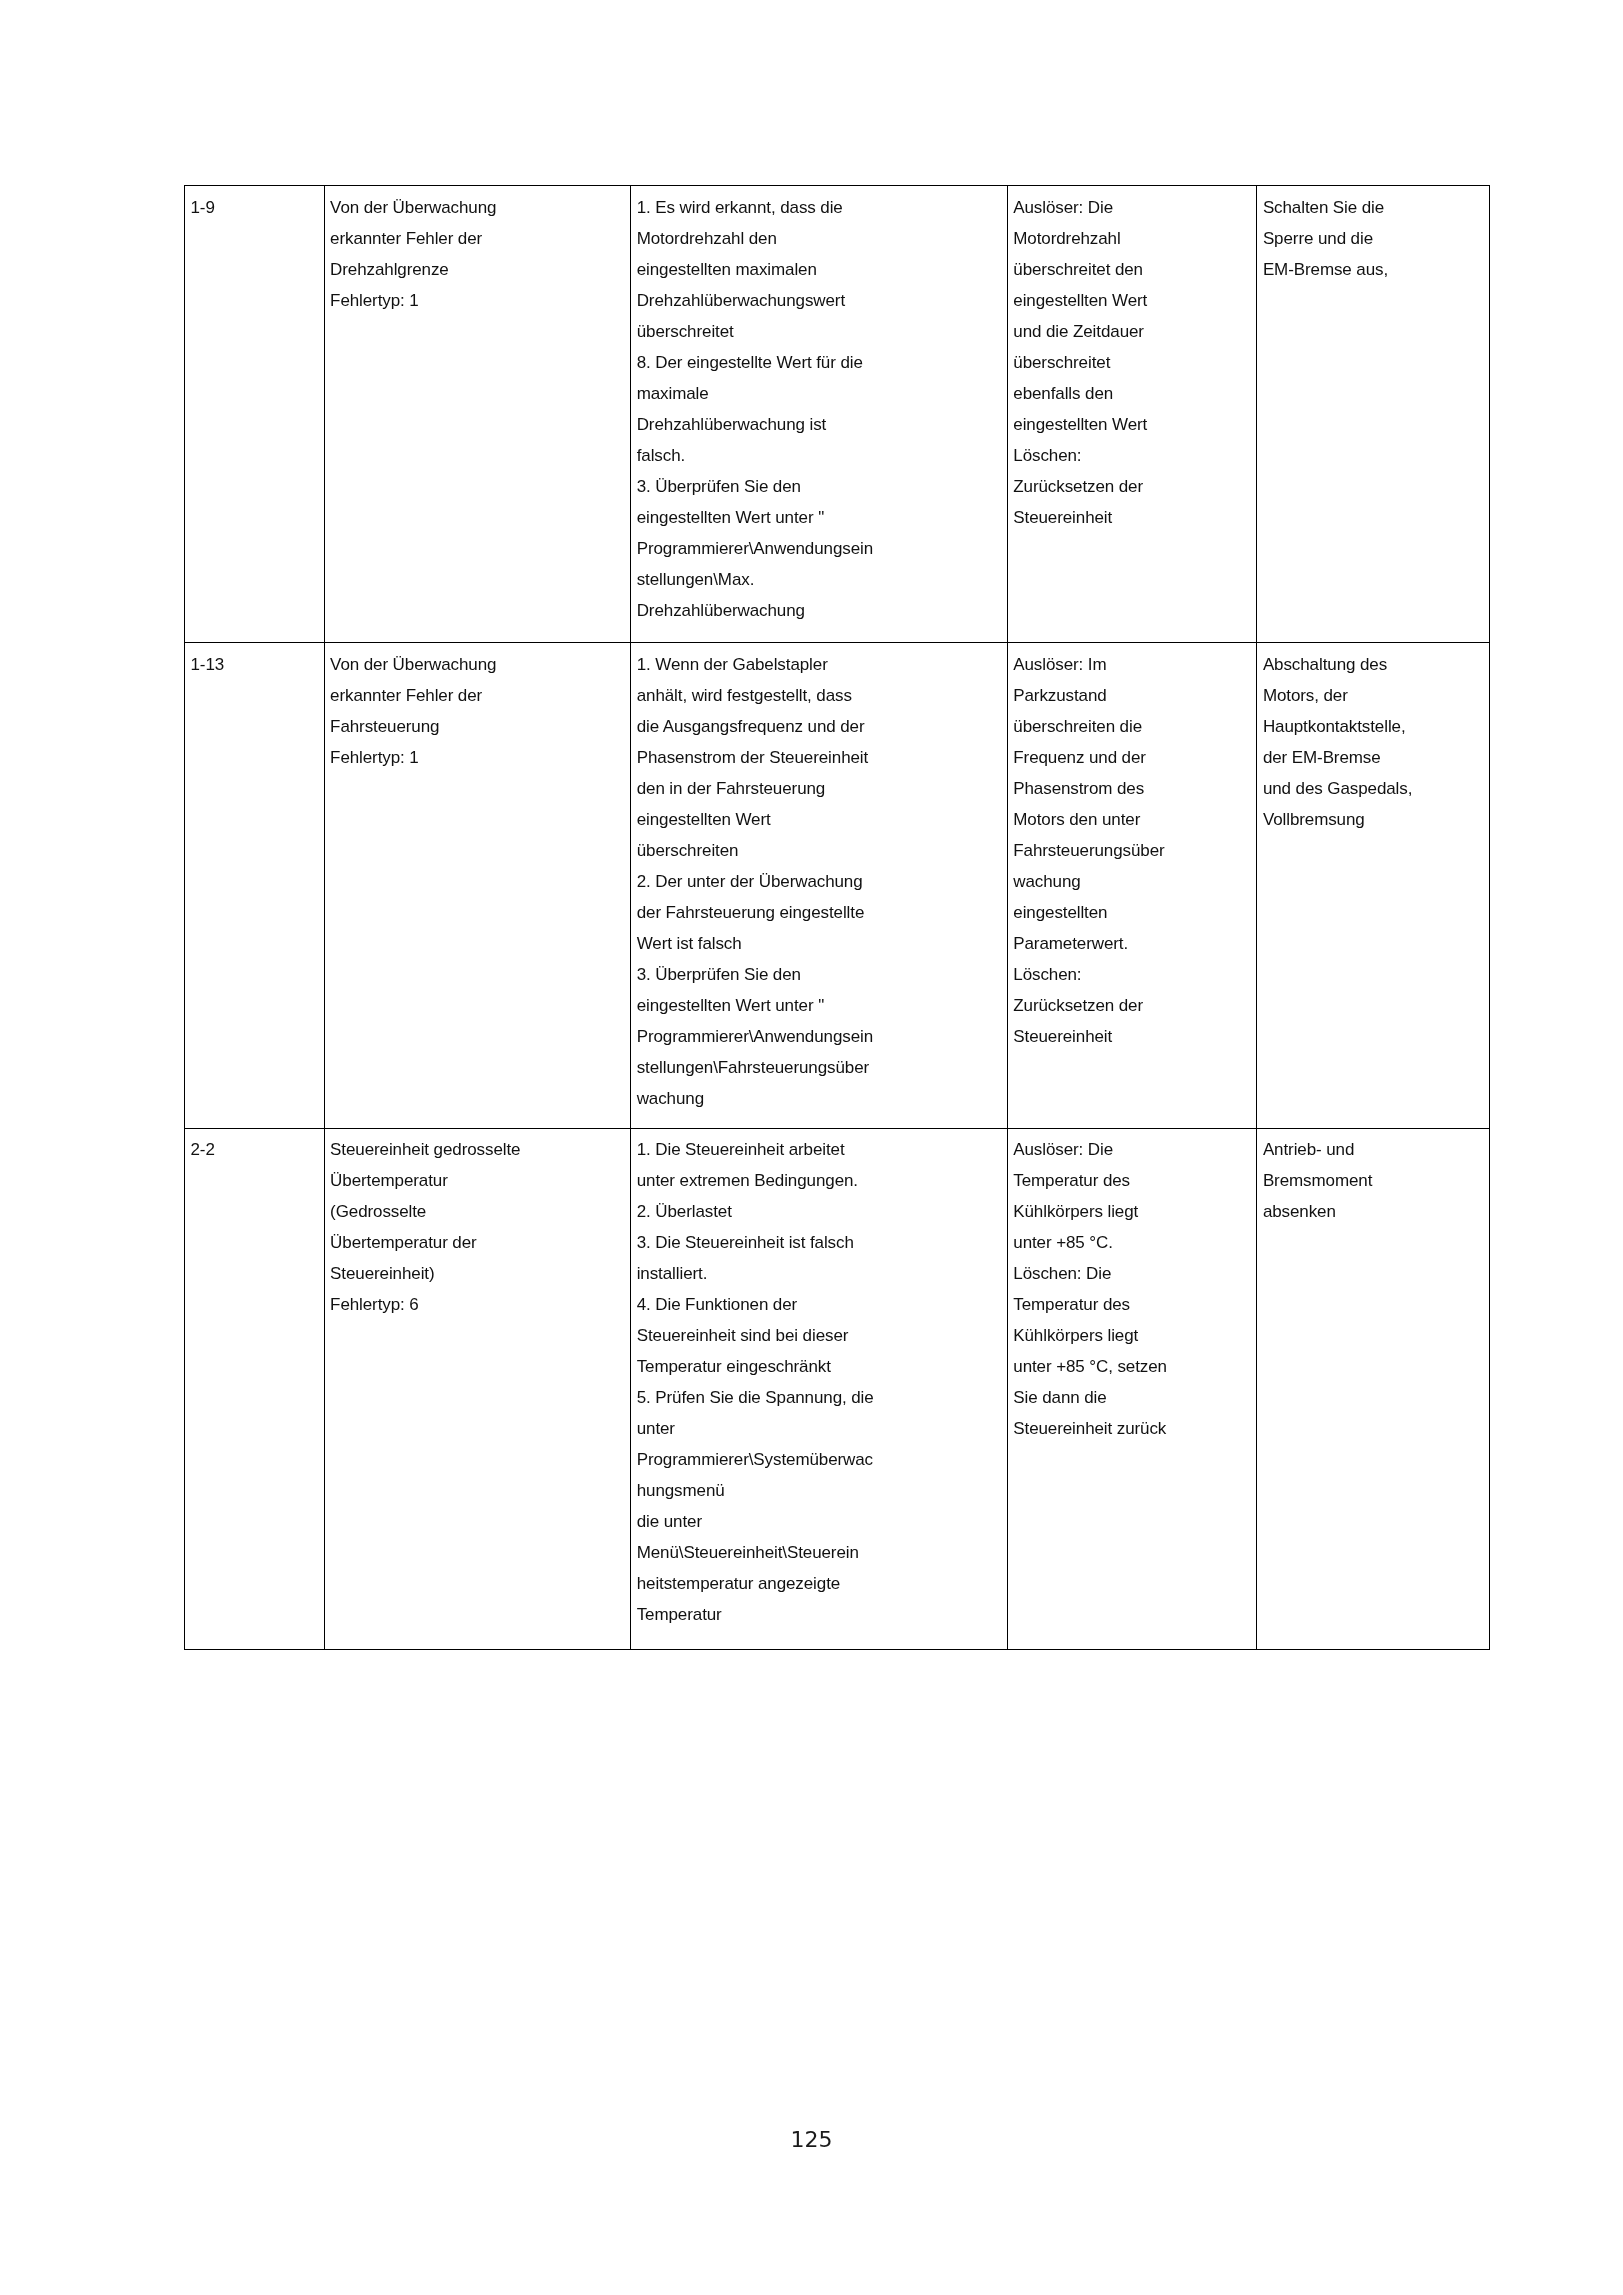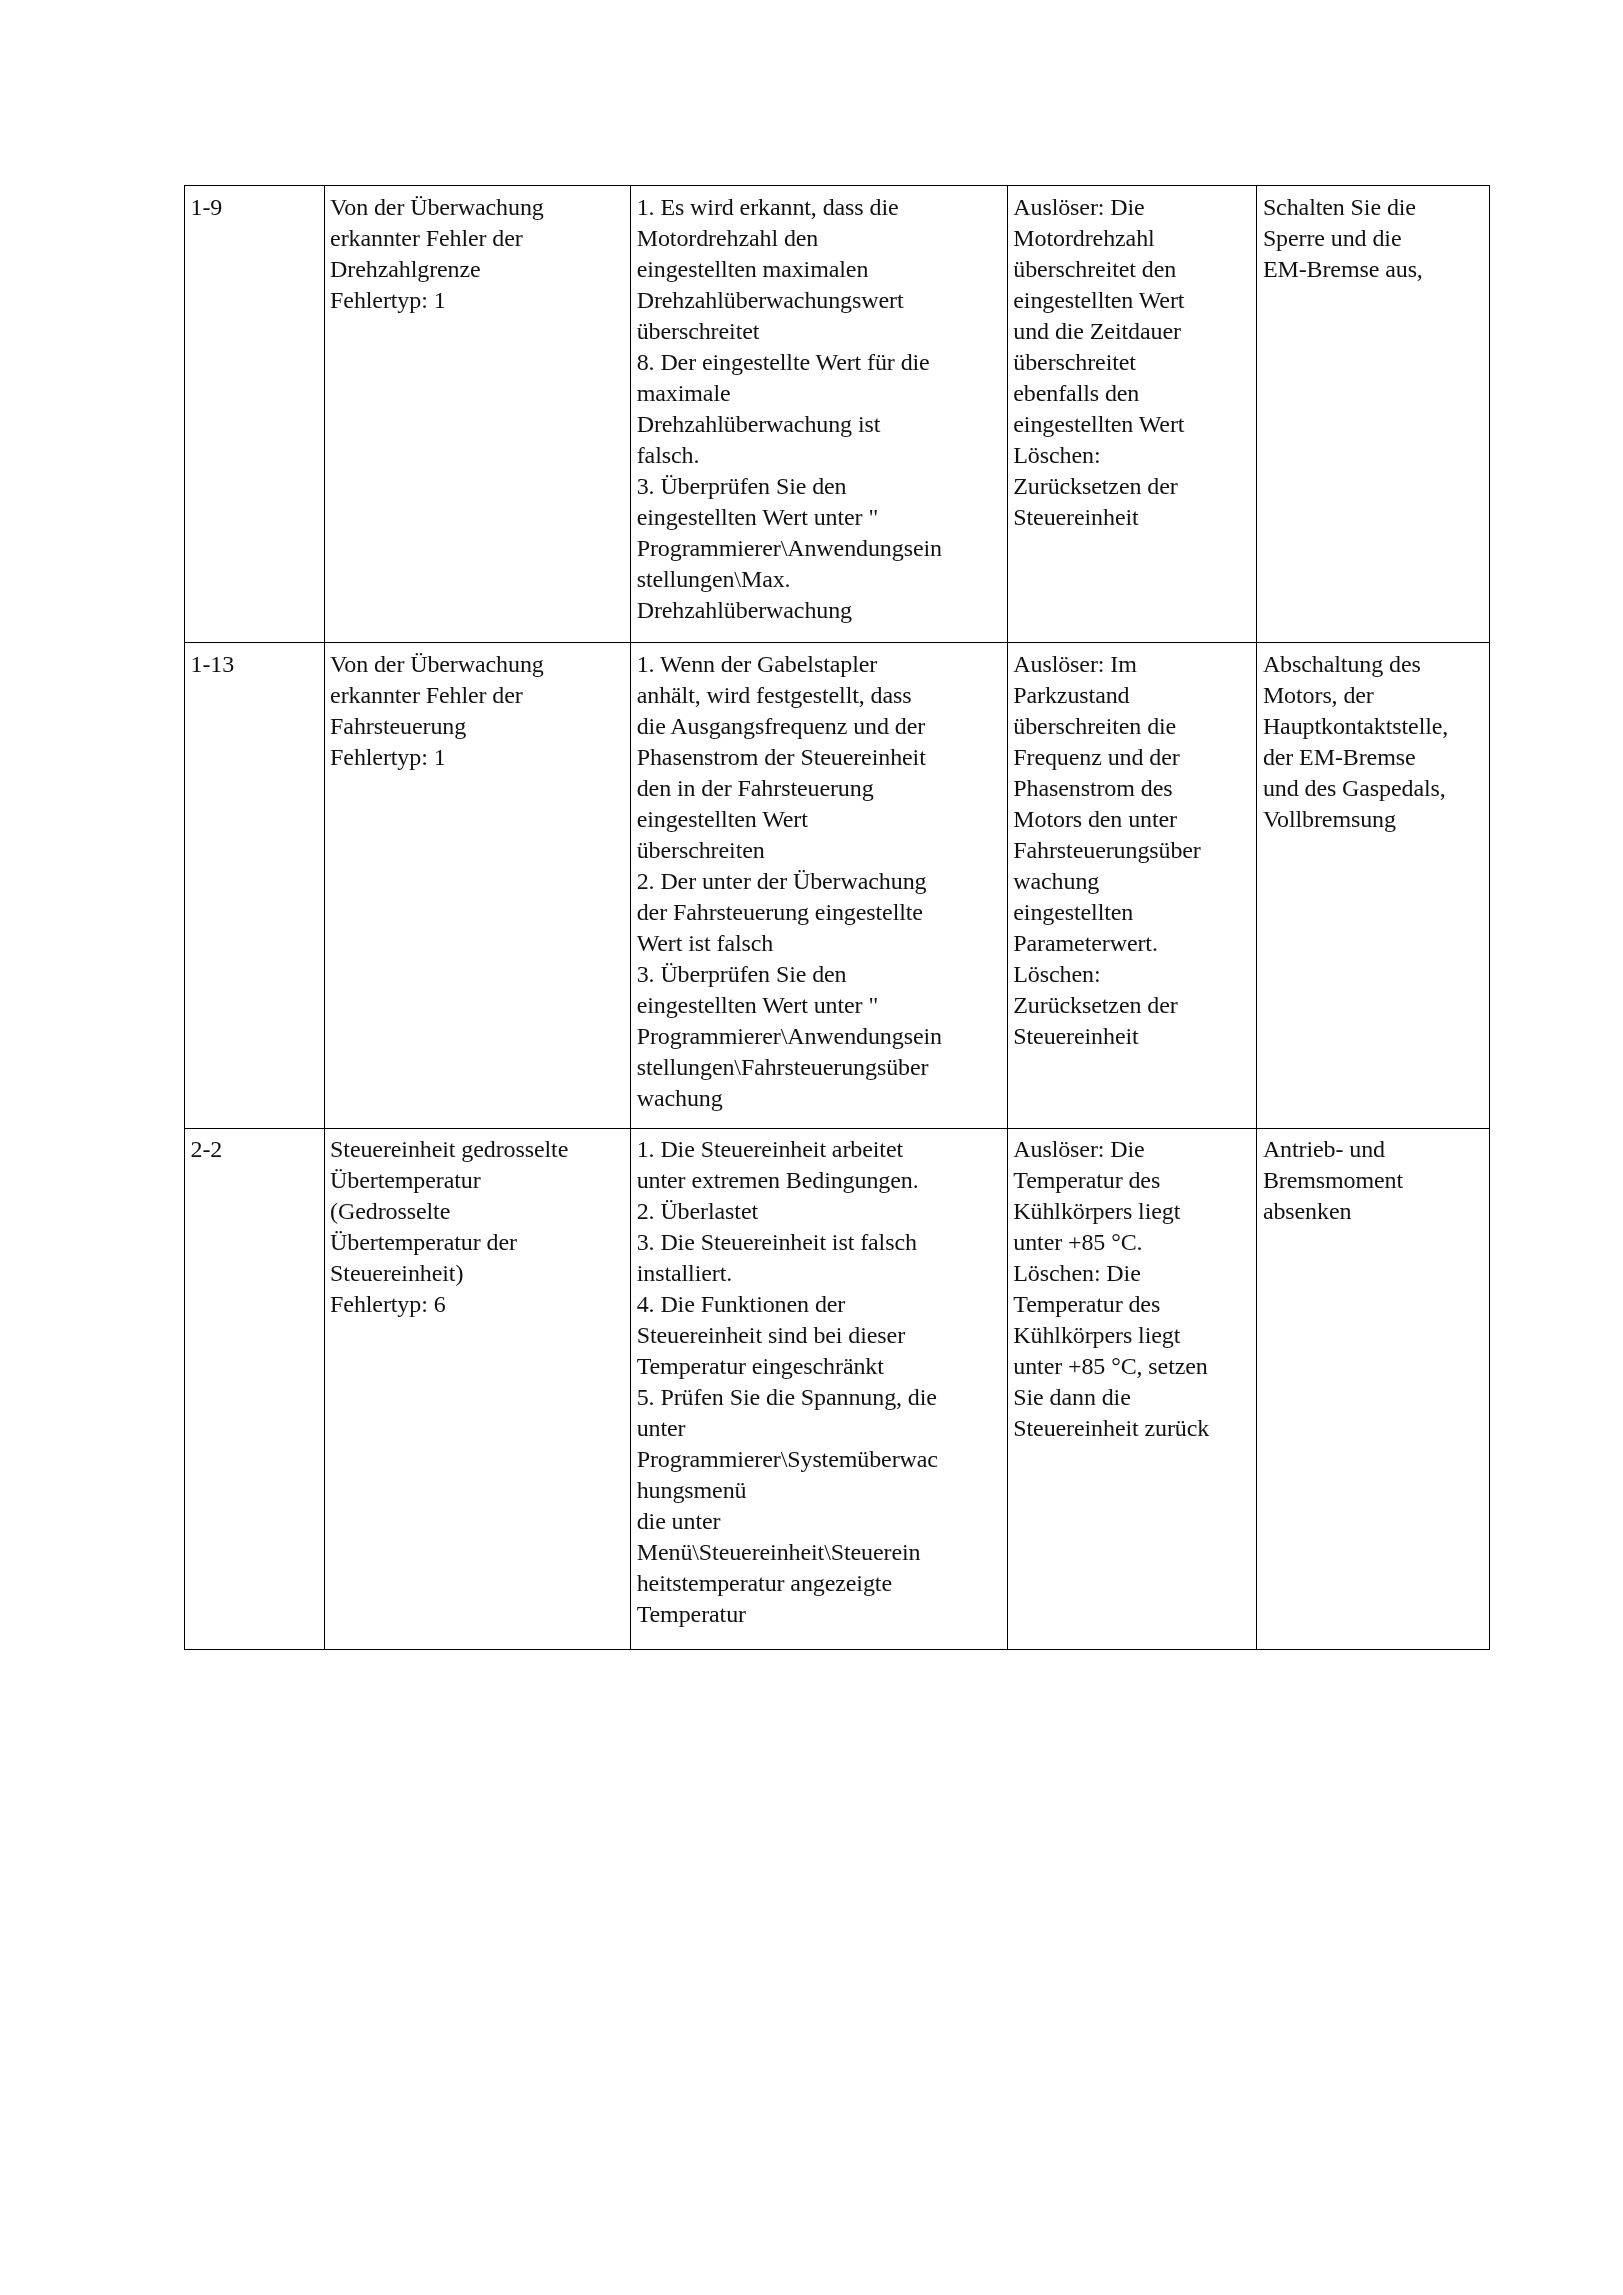--- a/index.html
+++ b/index.html
@@ -30,23 +30,23 @@
     top: 185px;
     width: 1253px;
     border-collapse: collapse;
     table-layout: fixed;
   }
 
   .fault-table td {
     border: 1.4px solid #000000;
     vertical-align: top;
     padding: 5.5px 4.1px 6.8px 5.5px;
-    font-size: 24px;
+    font-size: 17px;
     line-height: 31px;
-    font-family: Liberation Serif, serif;
+    font-family: Liberation Sans, sans-serif;
     color: #111111;
     white-space: pre-line;
     word-break: break-word;
     overflow-wrap: anywhere;
     hyphens: none;
     letter-spacing: -0.1px;
   }
 
   .col-code    { width: 129px; }
   .col-desc    { width: 296px; }
@@ -191,15 +191,16 @@
 Sie dann die
 Steuereinheit zurück</td>
         <td class="col-action">Antrieb- und
 Bremsmoment
 absenken</td>
       </tr>
 
     </tbody>
   </table>
 
+  <div class="page-number">125</div>
 
 </div>
 
 
 </body></html>

